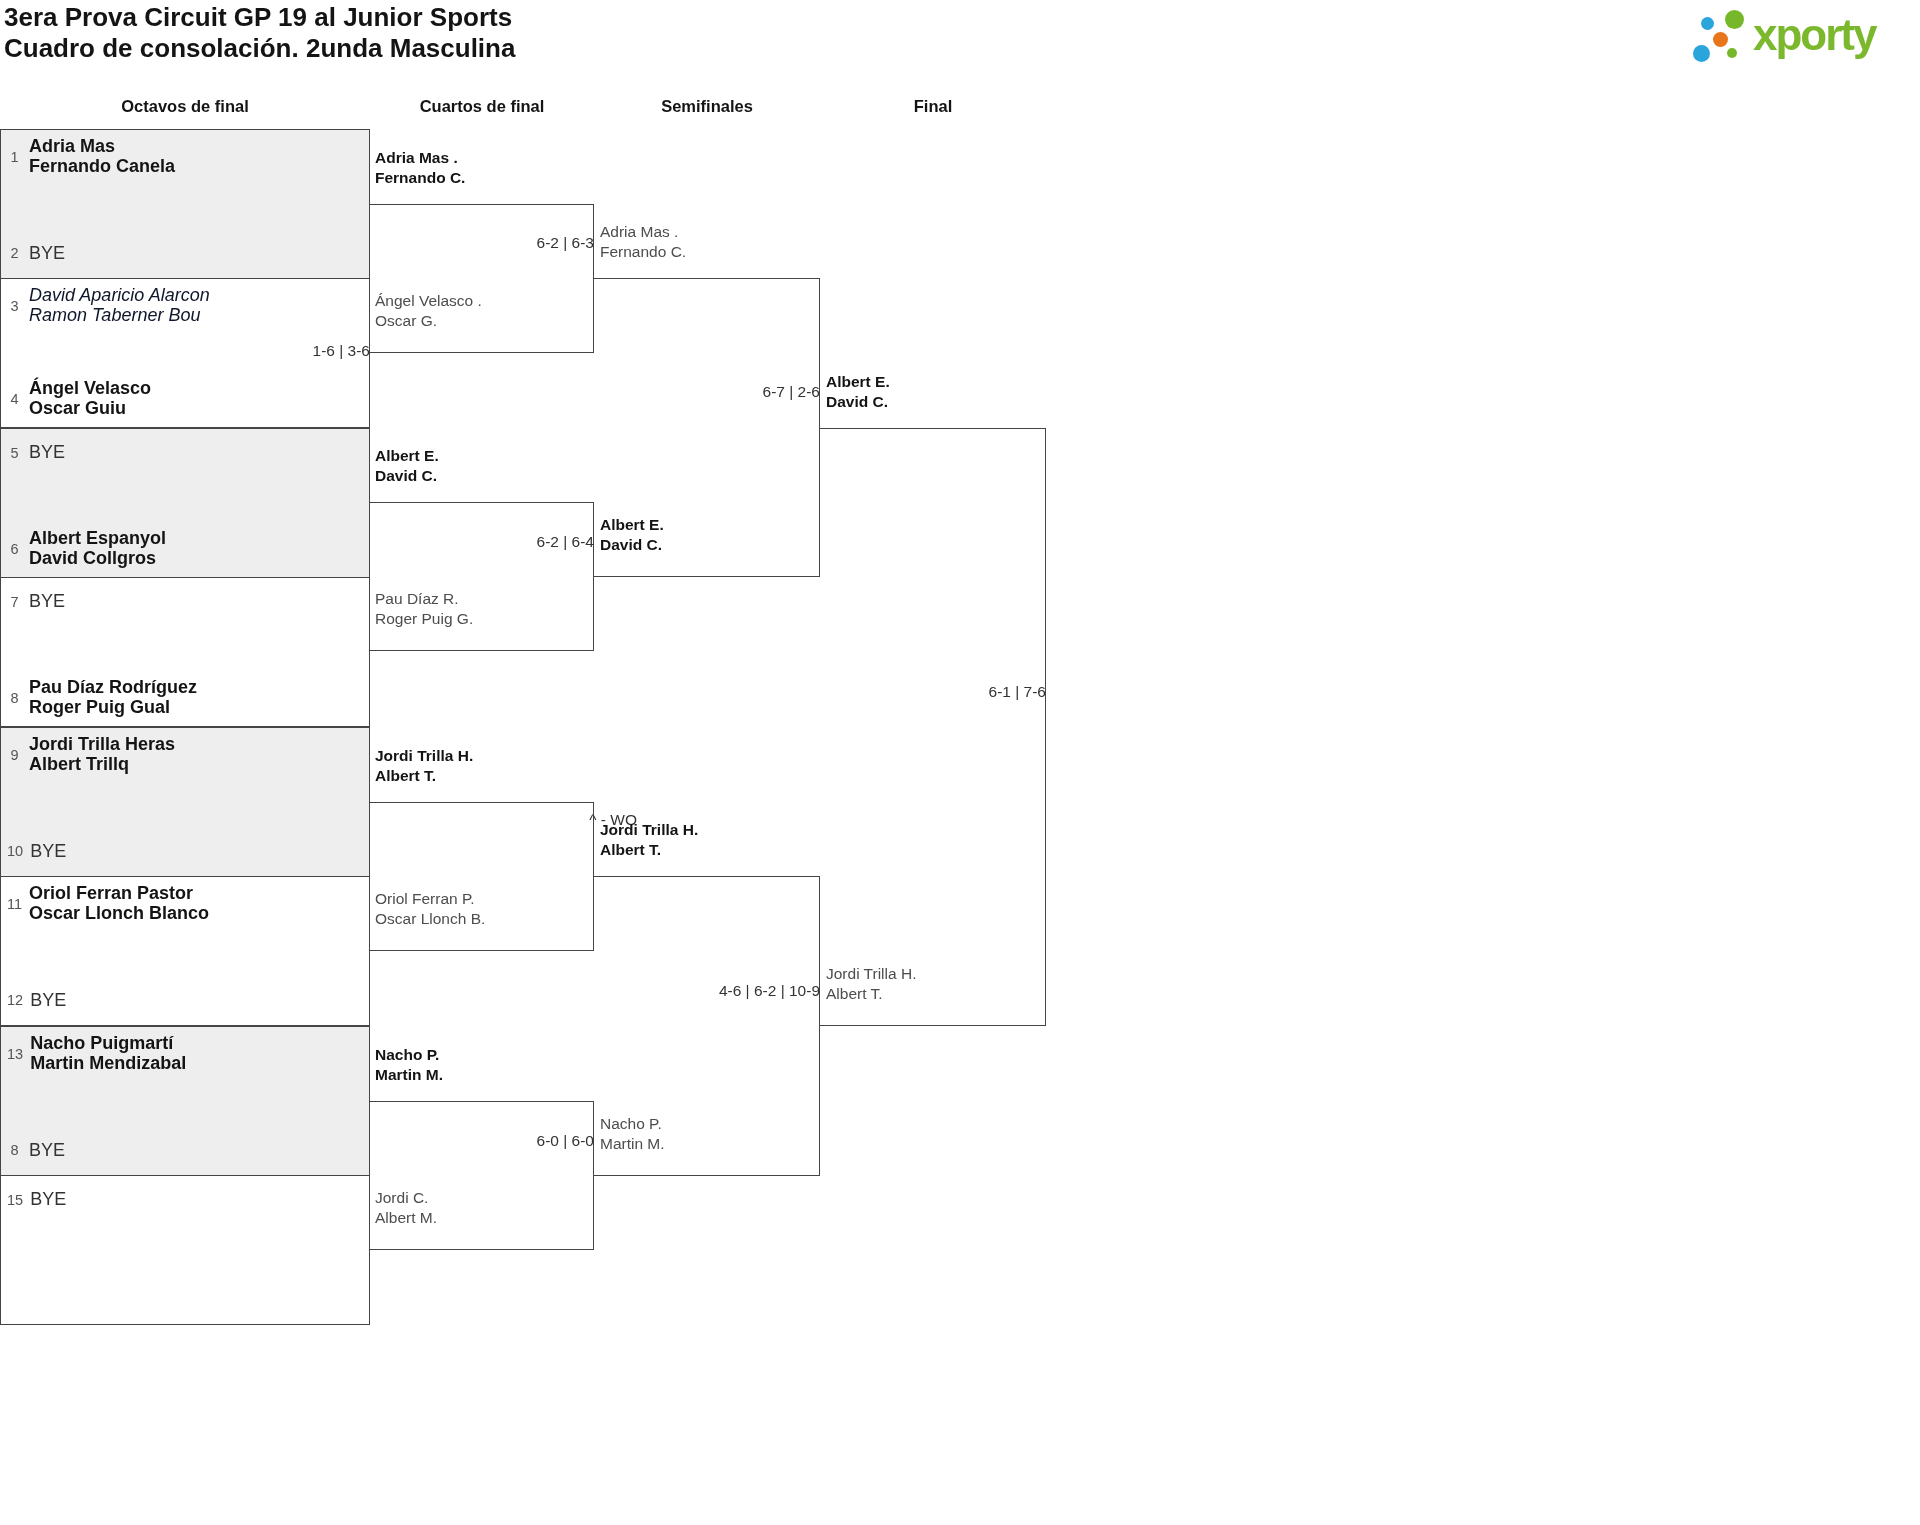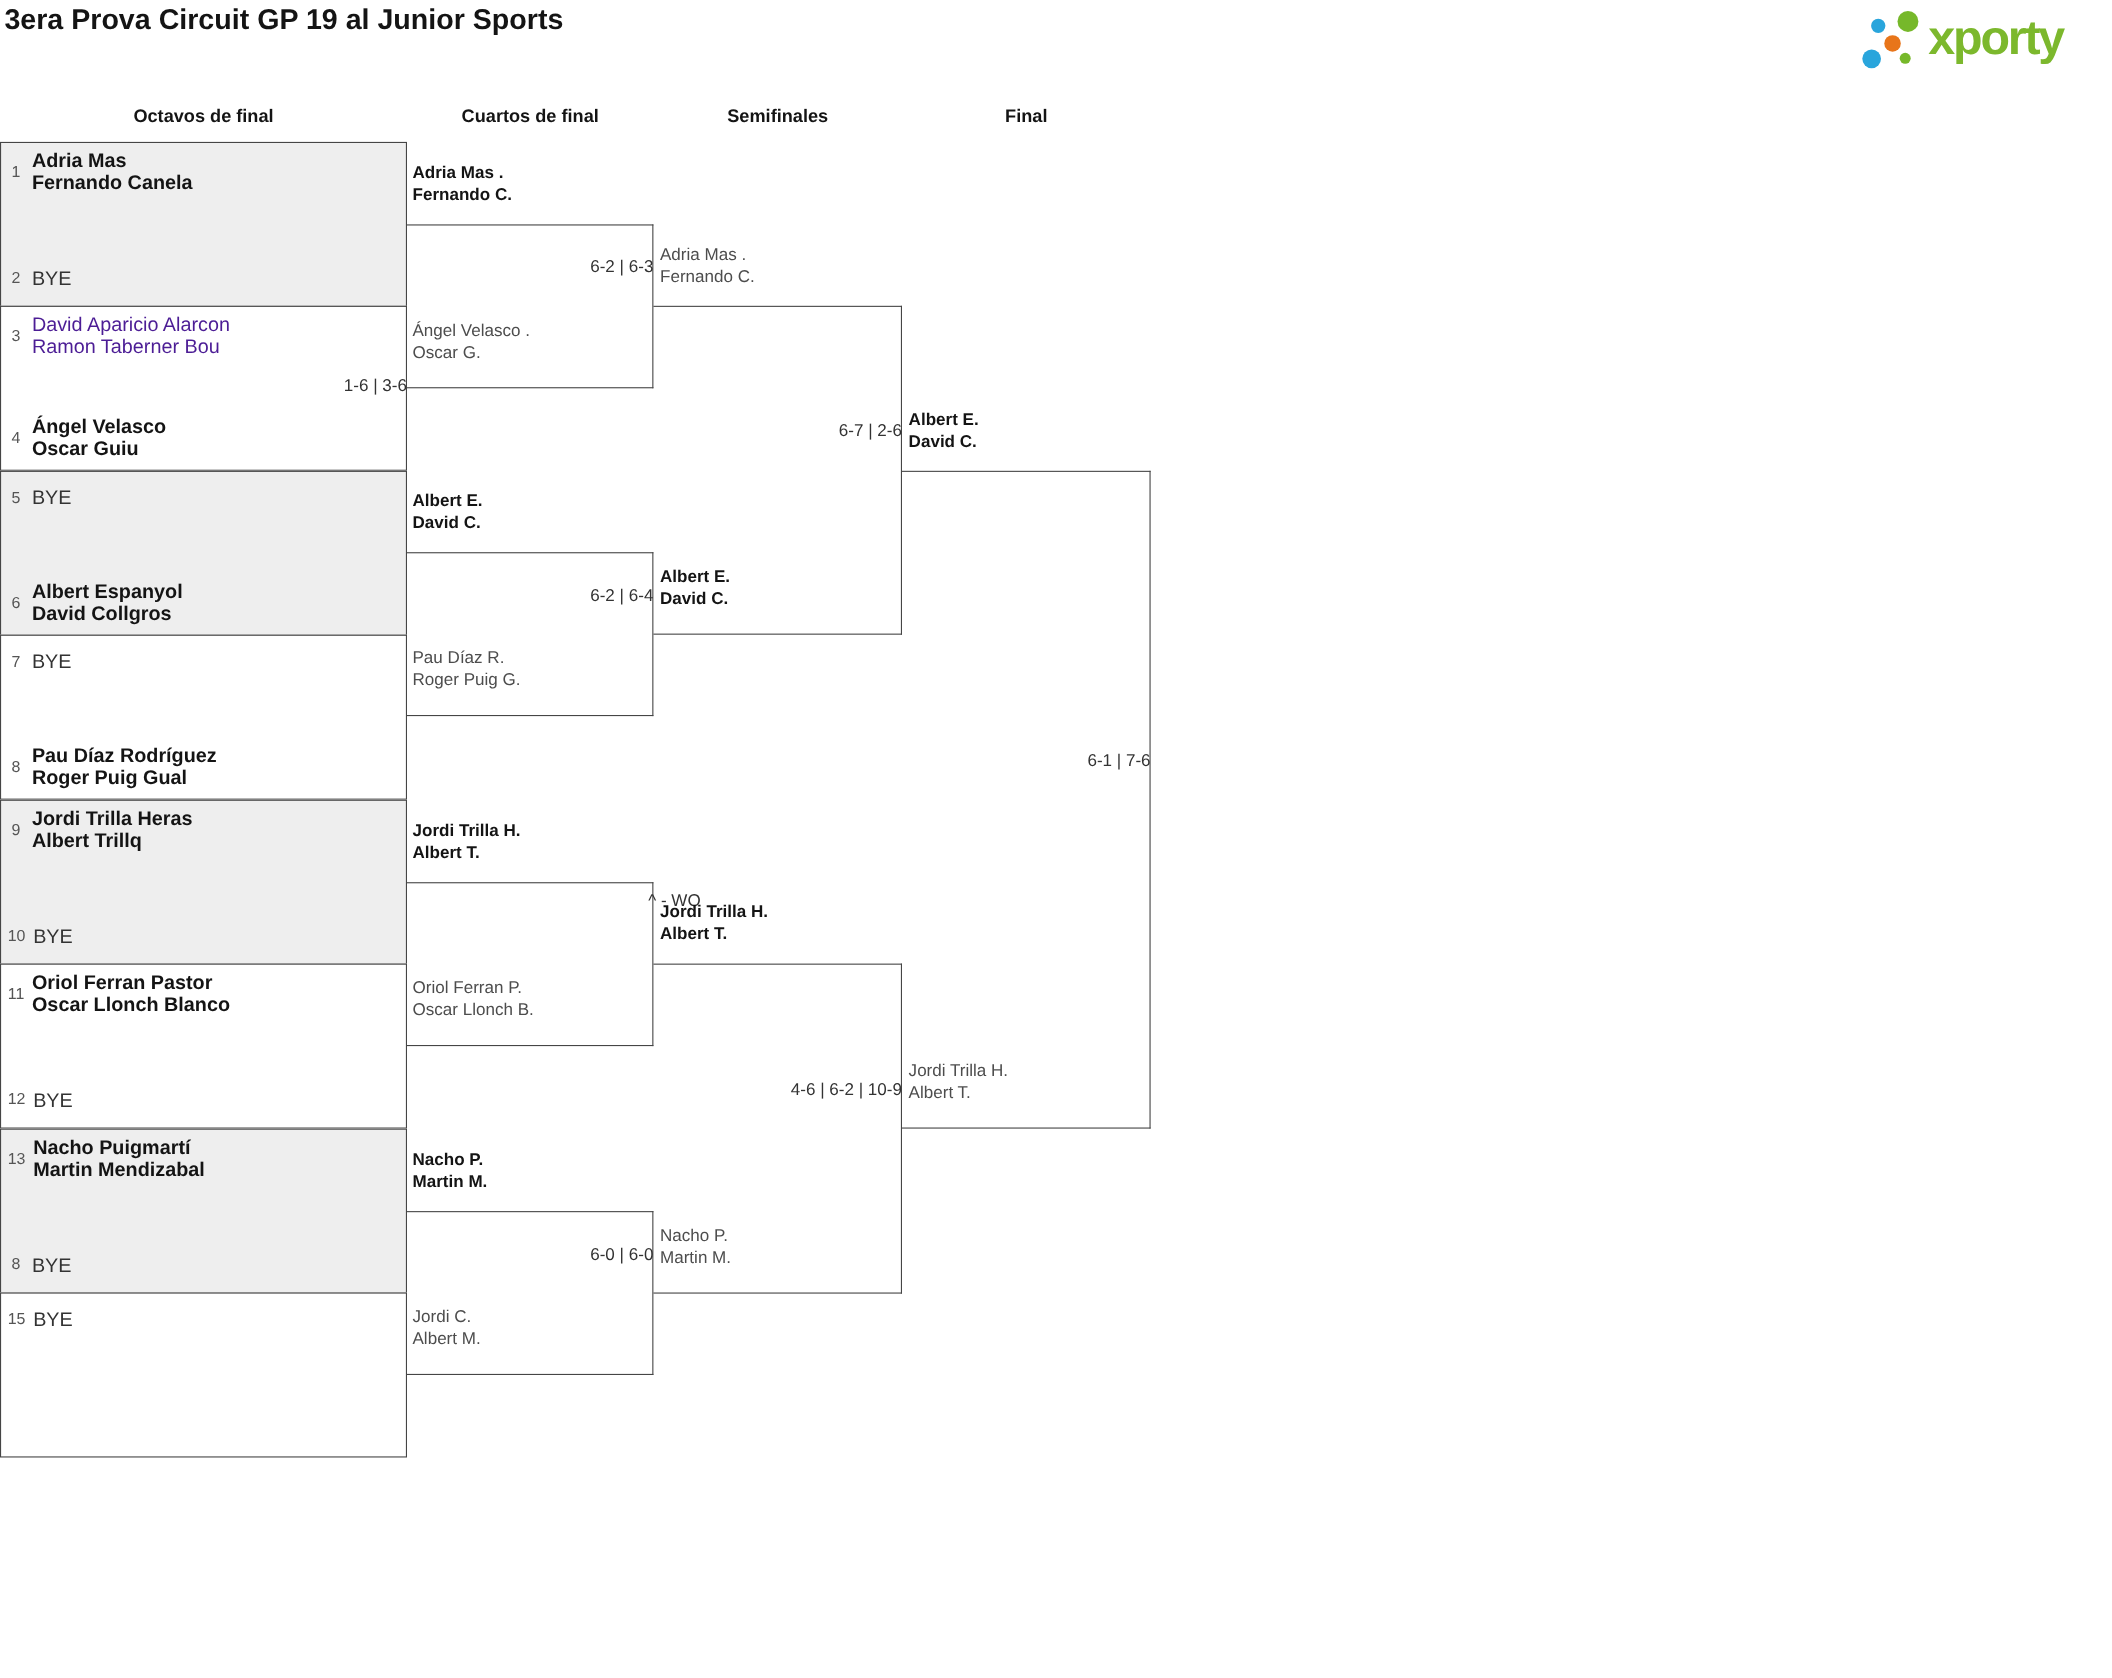--- a/index.html
+++ b/index.html
@@ -23,41 +23,42 @@
         box-sizing:border-box;background:#fff;}
   .obox.gray{background:#eeeeee;}
   .entry{position:absolute;left:6px;right:4px;display:flex;gap:7px;align-items:center;}
   .e-top{top:7px;}
   .e-bottom{bottom:9px;}
   .e-top.bye{top:14px;}
   .e-bottom.bye{bottom:15px;}
   .seed{flex:0 0 15px;text-align:center;font-size:14.5px;color:#555555;}
   .names{font-size:18px;line-height:19.5px;}
   .names.winner{font-weight:700;color:#141414;}
-  .names.loser{font-weight:400;color:#4c1d95;}
+  .names.loser{font-weight:400;color:#0f172a;font-style:italic;}
   .names.bye{font-weight:400;color:#333333;}
 
   
   .mbox{position:absolute;box-sizing:border-box;border:1px solid #454545;border-left:none;background:transparent;}
 
   
   .mlabel{position:absolute;font-size:15.5px;line-height:19.5px;}
   .mlabel.winner{font-weight:700;color:#141414;}
   .mlabel.loser{font-weight:400;color:#4d4d4d;}
 
   
   .score{position:absolute;height:20px;line-height:20px;text-align:right;
          font-size:15.5px;color:#333333;}
 </style>
 </head>
 <body>
 
 <div class="page">
 
   <div class="title" style="top:2px">3era Prova Circuit GP 19 al Junior Sports</div>
+  <div class="title" style="top:33px">Cuadro de consolación. 2unda Masculina</div>
 
   <div>
     <span class="dot" style="left:1725px;top:10px;width:19px;height:19px;background:#76b82a"></span>
     <span class="dot" style="left:1701px;top:17px;width:13px;height:13px;background:#29a5dc"></span>
     <span class="dot" style="left:1713px;top:32px;width:15px;height:15px;background:#e8751a"></span>
     <span class="dot" style="left:1693px;top:45px;width:17px;height:17px;background:#29a5dc"></span>
     <span class="dot" style="left:1727px;top:48px;width:10px;height:10px;background:#76b82a"></span>
     <span class="logo-text">xporty</span>
   </div>
 

